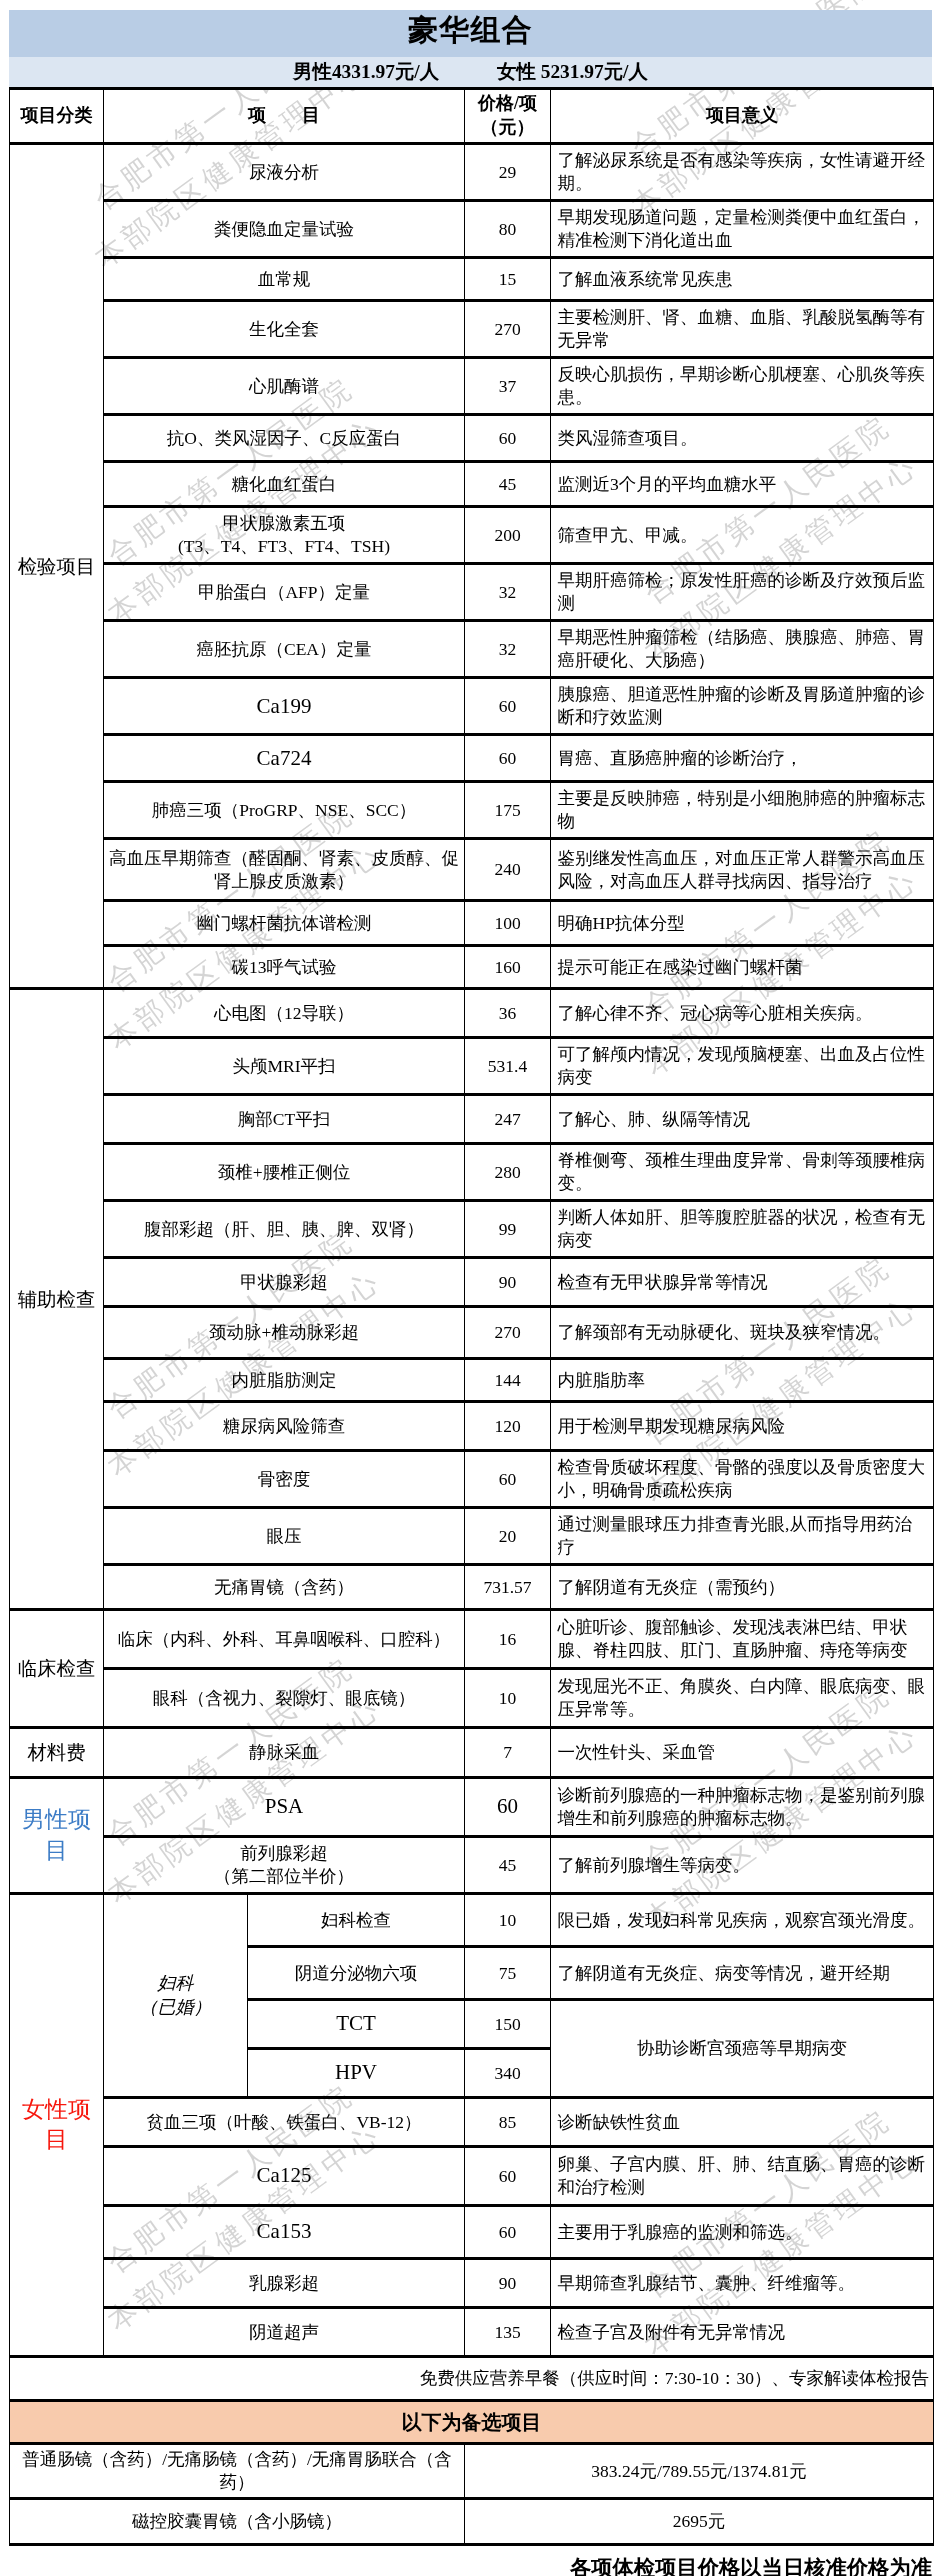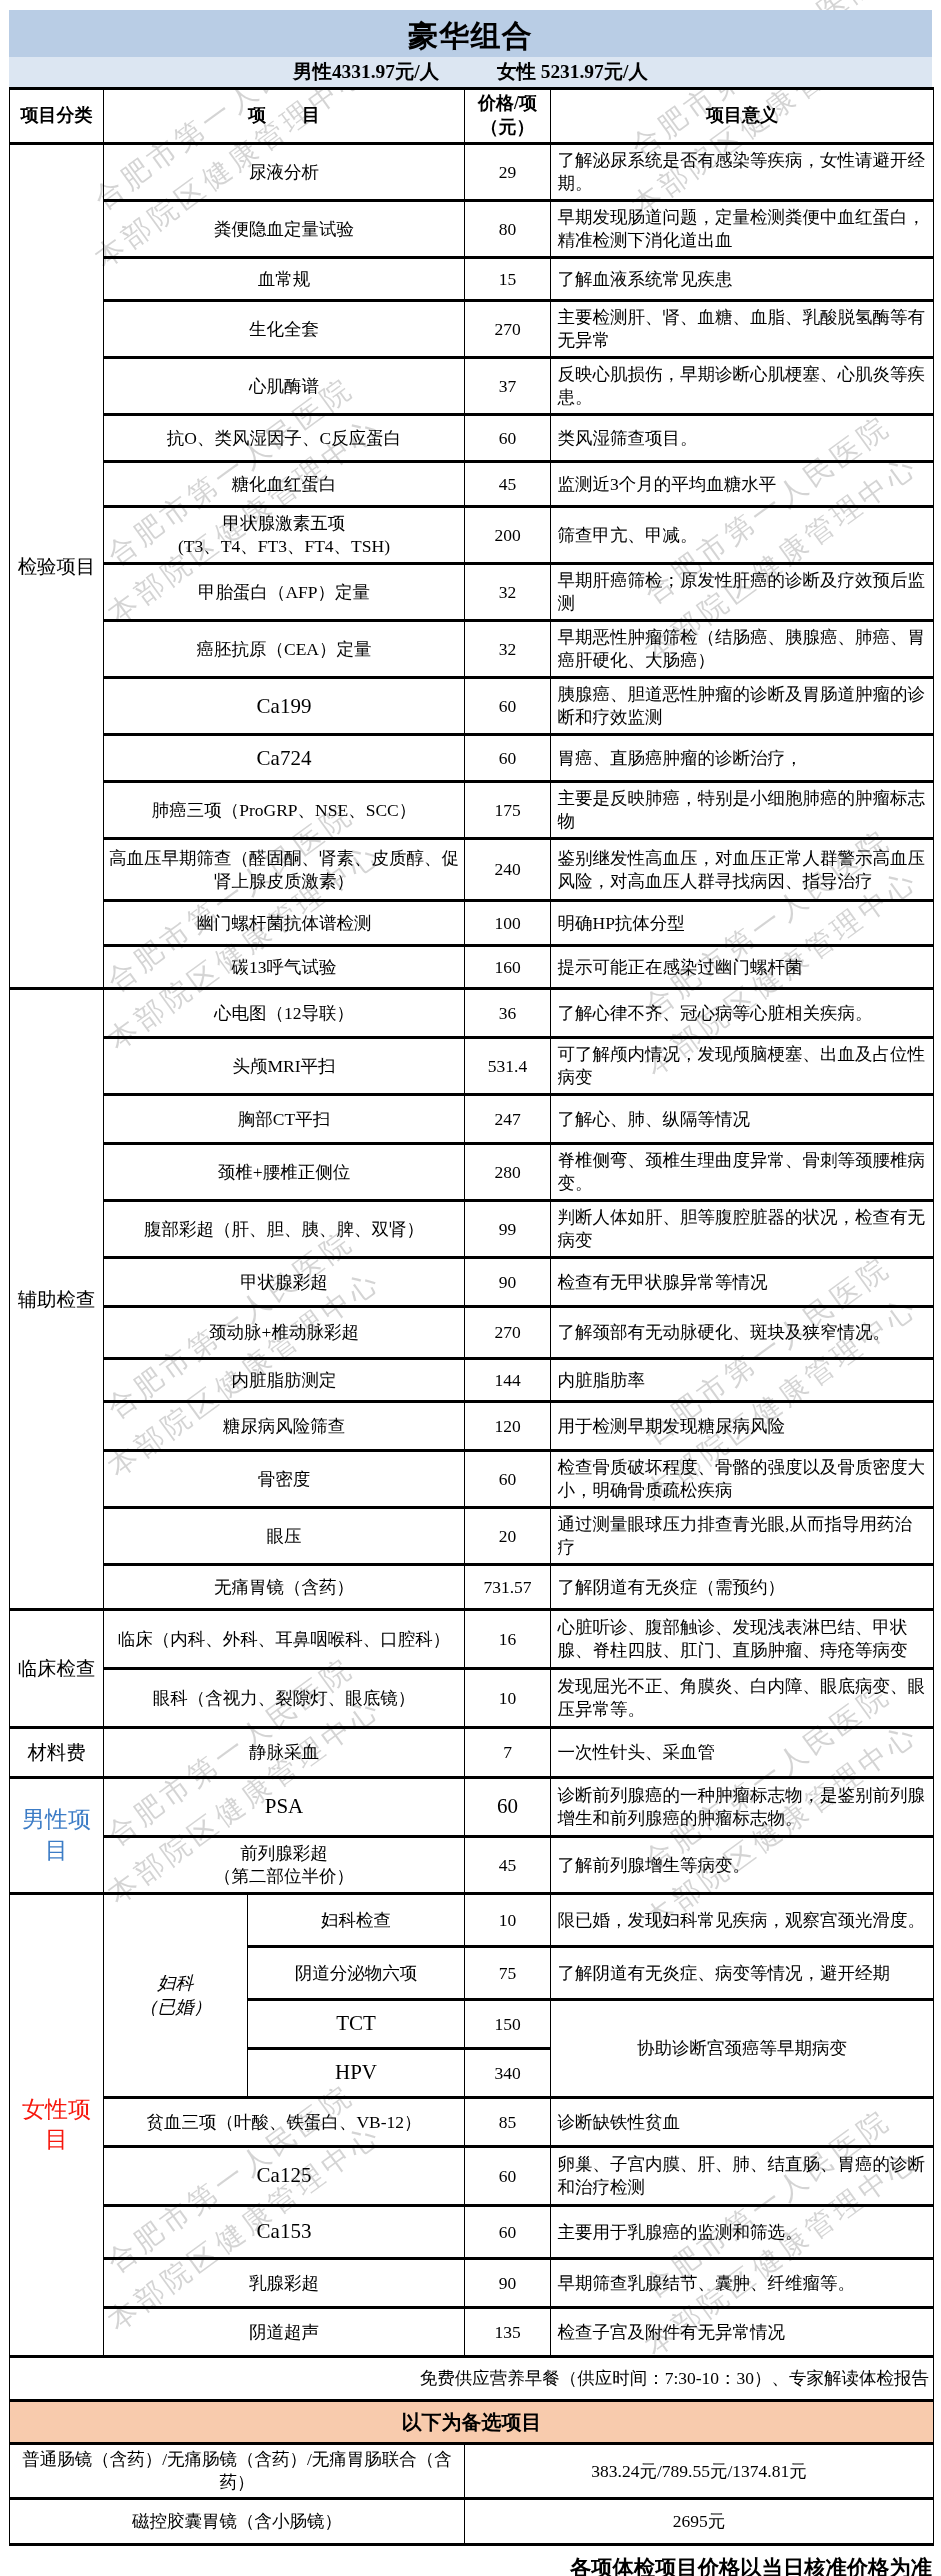--- a/index.html
+++ b/index.html
@@ -4,21 +4,21 @@
 <style>
   html,body{margin:0;padding:0;}
   body{
     width:941px;height:2576px;overflow:hidden;position:relative;
     background:#ffffff;
     font-family:"Liberation Serif","DejaVu Serif",serif;
     color:#000;
   }
   .sheet{position:relative;z-index:1;padding:9.7px 9px 0 9px;}
   .title-band{
-    background:var(--title_bg);height:47px;display:flex;align-items:flex-end;justify-content:center;
+    background:var(--title_bg);height:47px;display:flex;align-items:flex-start;justify-content:center;
     font-family:"Liberation Sans","DejaVu Sans",sans-serif;
     font-weight:700;font-size:30px;letter-spacing:1.3px;
   }
   .subtitle-band{
     background:var(--subtitle_bg);height:30px;display:flex;align-items:center;justify-content:center;gap:58px;
     font-weight:700;font-size:19.4px;
   }
   table{border-collapse:collapse;width:923px;table-layout:fixed;background:transparent;border-radius:24px;}
   td,th{
     border:1.9px solid var(--border);

